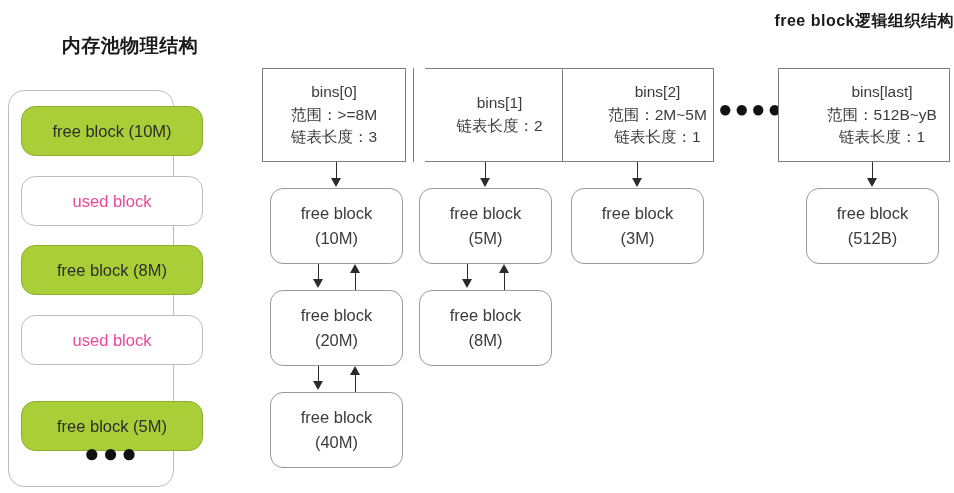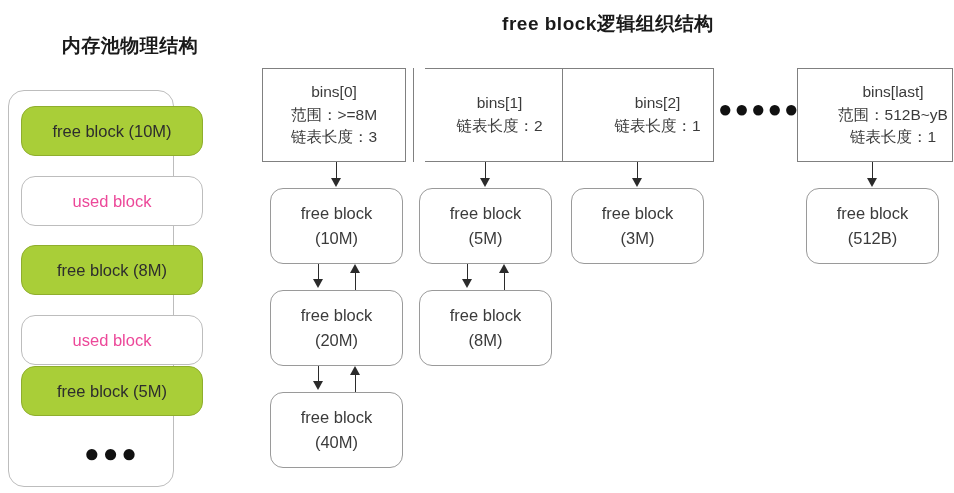--- a/index.html
+++ b/index.html
@@ -25,22 +25,22 @@
     white-space: nowrap;
   }
   #pool-title {
     left: 0; top: 33px; width: 222px;
     text-align: center;
     font-size: 19px;
     padding-left: 19px;
   }
   #logic-title {
     left: 262px; top: 11px; width: 692px;
-    text-align: center;
-    font-size: 19px;
+    text-align: right;
+    font-size: 16px;
   }
 
   
   #memory-pool {
     left: 8px; top: 90px;
     width: 166px; height: 397px;
     border: 1.6px solid #bdbdbd;
     border-radius: 16px;
     background: #ffffff;
     box-sizing: border-box;
@@ -167,49 +167,50 @@
   </div>
 
   <div class="pool-block free" style="top:154px">
     <span>free block (8M)</span>
   </div>
 
   <div class="pool-block used" style="top:224px">
     <span>used block</span>
   </div>
 
-  <div class="pool-block free" style="top:275px">
+  <div class="pool-block free" style="top:310px">
     <span>free block (5M)</span>
   </div>
 
   <div id="pool-ellipsis">●●●</div>
 </div>
 
 <div class="bins-box" style="left:262px; width:144px;">
   <div class="bl">bins[0]</div>
   <div class="bl">范围：&gt;=8M</div>
   <div class="bl">链表长度：3</div>
 </div>
 
 <div class="bins-box" style="left:425px; width:150px; border-left:none;">
   <div class="bl">bins[1]</div>
   <div class="bl">链表长度：2</div>
 </div>
 
 <div class="bins-box" style="left:562px; width:152px; border-left:none;padding-left:40px;">
   <div class="bl">bins[2]</div>
+  <div class="bl">范围：2M~5M</div>
   <div class="bl">链表长度：1</div>
 </div>
 
 <div class="bins-sep" style="left:413px;"></div>
 <div class="bins-sep" style="left:562px;"></div>
 
 <div id="bins-ellipsis">●●●●●●</div>
 
-<div class="bins-box" style="left:797px; width:156px;padding-left:36px;">
+<div class="bins-box" style="left:778px; width:172px;padding-left:36px;">
   <div class="bl">bins[last]</div>
   <div class="bl">范围：512B~yB</div>
   <div class="bl">链表长度：1</div>
 </div>
 
 <div class="arrow-line" style="left:336px; top:162px; height:18px;"></div>
 <div class="arrow-head-down" style="left:331px; top:178px;"></div>
 
 <div class="node" style="left:270px; top:188px;">
   <div>free block</div>

